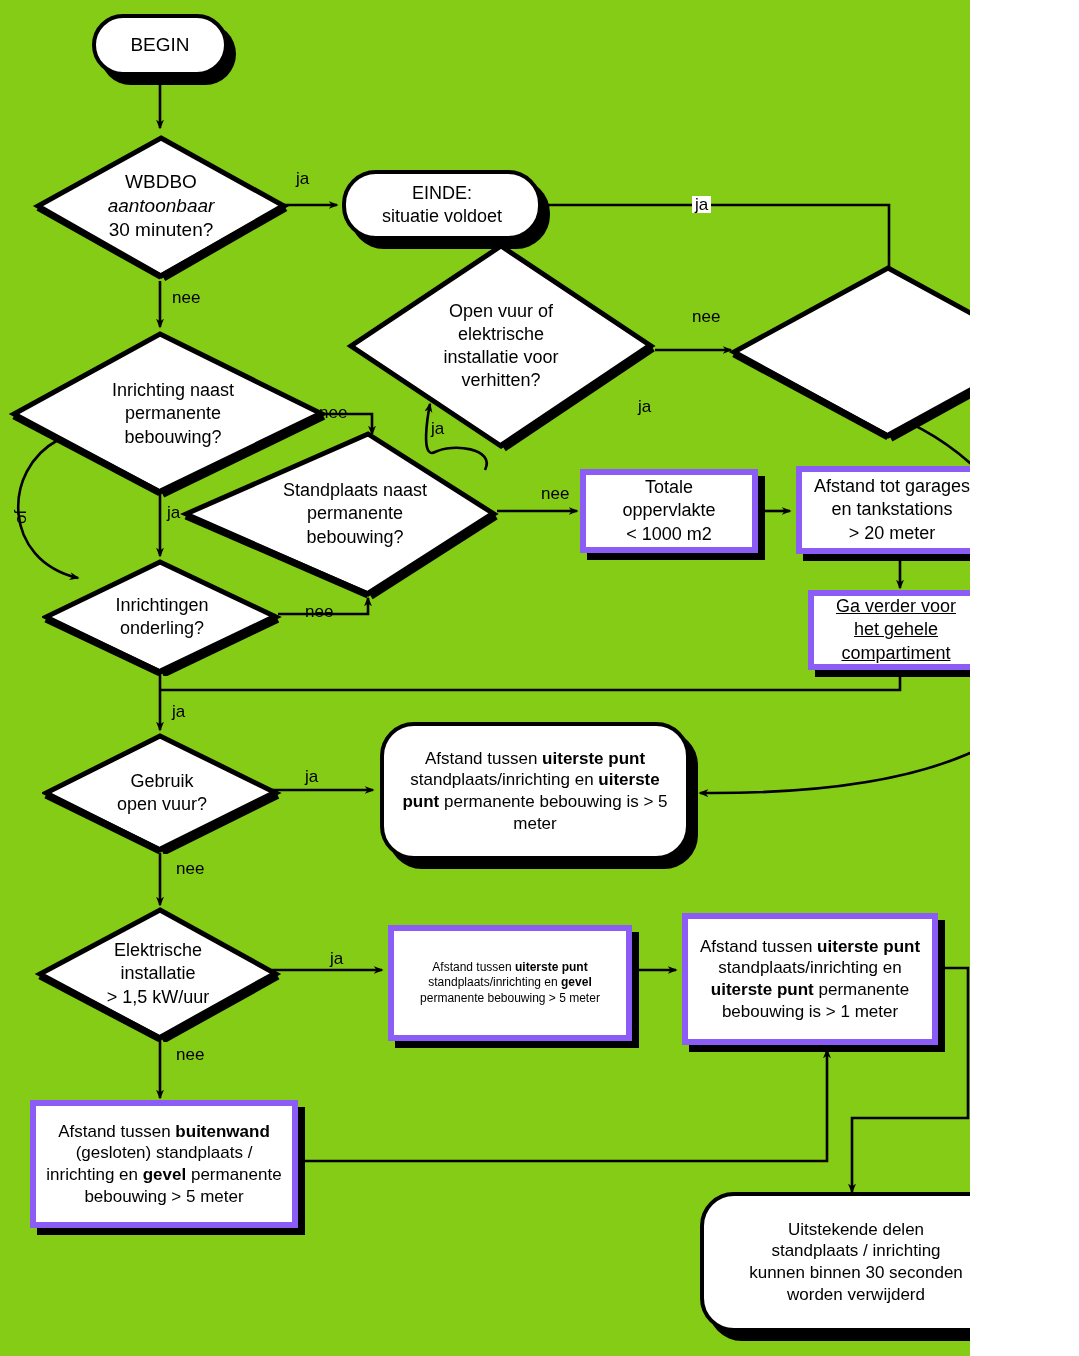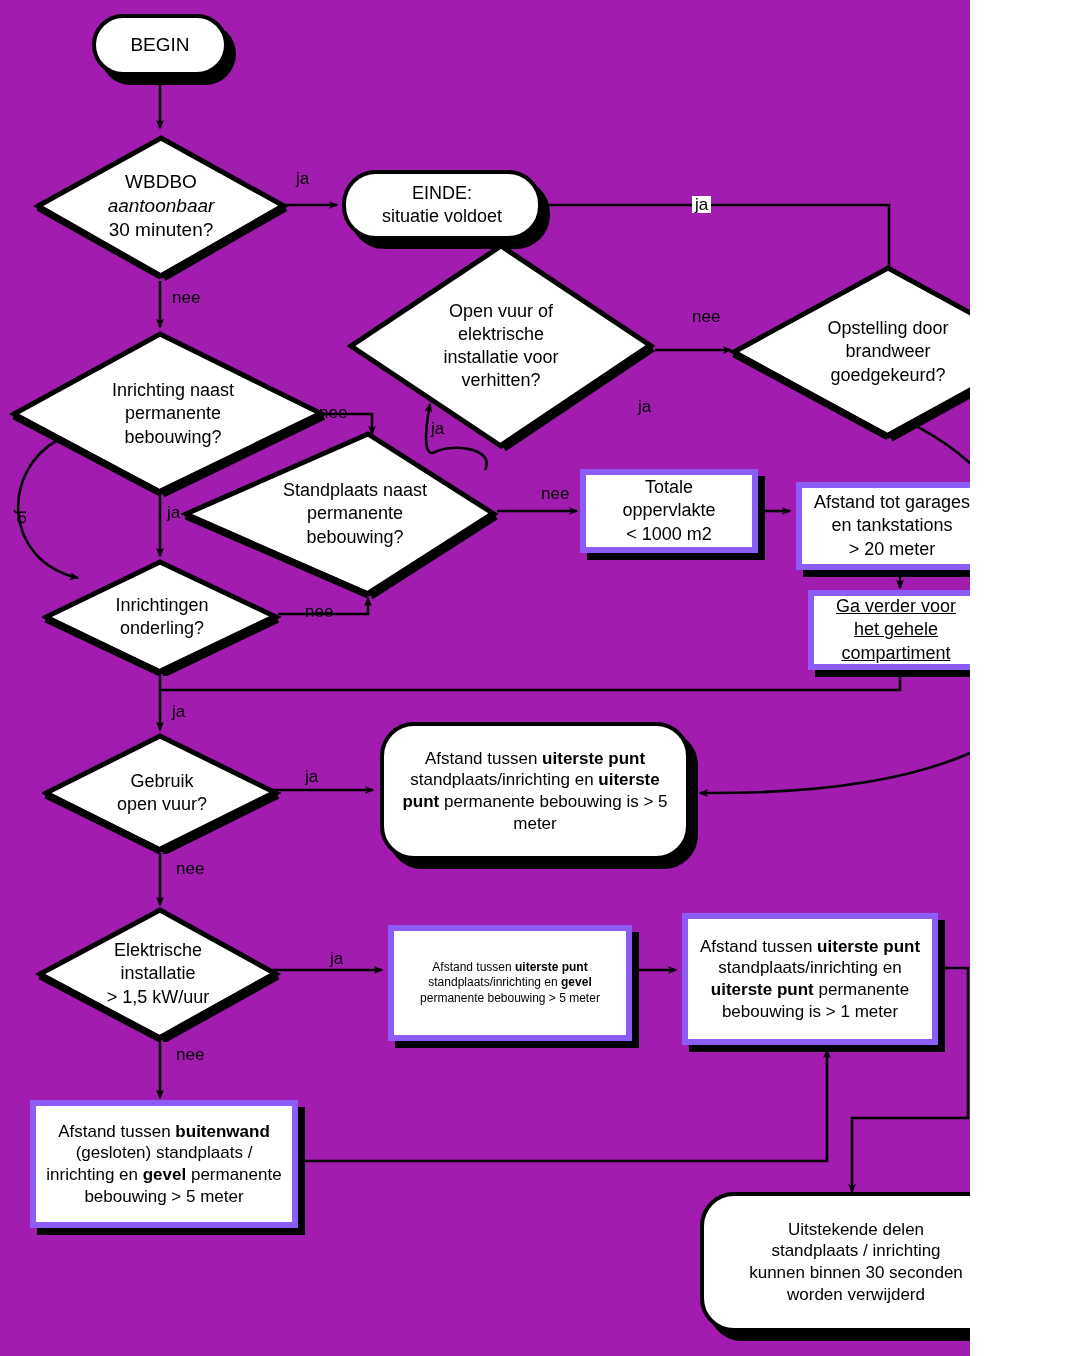--- a/index.html
+++ b/index.html
@@ -1,18 +1,18 @@
 <!DOCTYPE html>
 <html><head>
 <meta charset="utf-8">
 <title>Flowchart</title>
 <style>
   html,body{margin:0;padding:0;background:#ffffff;}
   body{font-family:"Liberation Sans", sans-serif;}
-  #stage{position:relative;width:970px;height:1356px;background:#a21caf;overflow:hidden;}
+  #stage{position:relative;width:970px;height:1356px;background:#84cc16;overflow:hidden;}
   svg#wires{position:absolute;left:0;top:0;width:1079px;height:1356px;}
   .node{position:absolute;box-sizing:border-box;display:flex;align-items:center;justify-content:center;text-align:center;color:#000;}
   .node .txt{width:100%;padding:0 4px;line-height:1.28;}
   
   .rect{background:#fff;border:6px solid #8b5cf6;box-shadow:7px 7px 0 0 #000;}
   
   .term{background:#fff;border:4px solid #000;border-radius:34px;box-shadow:8px 9px 0 0 #000;}
   
   .dia{background:transparent;border:none;}
   .dia .diasvg{position:absolute;left:0;top:0;width:100%;height:100%;}
@@ -119,25 +119,20 @@
       <div>verhitten?</div>
     </div>
   </div>
 
   <div class="node dia" style="left:728px;top:262px;width:320px;height:180px;font-size:18px;">
     <svg class="diasvg" viewBox="0 0 320 180" preserveAspectRatio="none">
       <polygon points="160,6 314,90 160,174 6,90" fill="#fff" stroke="#000" stroke-width="5"></polygon>
       <polyline points="162,175 315,91" fill="none" stroke="#000" stroke-width="10"></polyline>
       <polyline points="6,92 160,175" fill="none" stroke="#000" stroke-width="7"></polyline>
     </svg>
-    <div class="txt">
-      <div>Opstelling door</div>
-      <div>brandweer</div>
-      <div>goedgekeurd?</div>
-    </div>
   </div>
 
   <div class="node dia" style="left:8px;top:330px;width:320px;height:168px;font-size:18px;">
     <svg class="diasvg" viewBox="0 0 320 168" preserveAspectRatio="none">
       <polygon points="152,4 314,84 152,162 6,84" fill="#fff" stroke="#000" stroke-width="5"></polygon>
       <polyline points="154,163 315,85" fill="none" stroke="#000" stroke-width="10"></polyline>
       <polyline points="6,86 152,163" fill="none" stroke="#000" stroke-width="7"></polyline>
     </svg>
     <div class="txt" style="padding-left:14px;">
       <div>Inrichting naast</div>
@@ -172,21 +167,21 @@
   </div>
 
   <div class="node rect" style="left:580px;top:469px;width:178px;height:84px;font-size:18px;">
     <div class="txt">
       <div>Totale</div>
       <div>oppervlakte</div>
       <div>&lt; 1000 m2</div>
     </div>
   </div>
 
-  <div class="node rect" style="left:796px;top:466px;width:192px;height:88px;font-size:18px;margin-top:16px;">
+  <div class="node rect" style="left:796px;top:466px;width:192px;height:88px;font-size:18px;">
     <div class="txt">
       <div>Afstand tot garages</div>
       <div>en tankstations</div>
       <div>&gt; 20 meter</div>
     </div>
   </div>
 
   <div class="node rect" style="left:808px;top:590px;width:176px;height:80px;font-size:18px;text-decoration:underline;">
     <div class="txt">
       <div>Ga verder voor</div>

